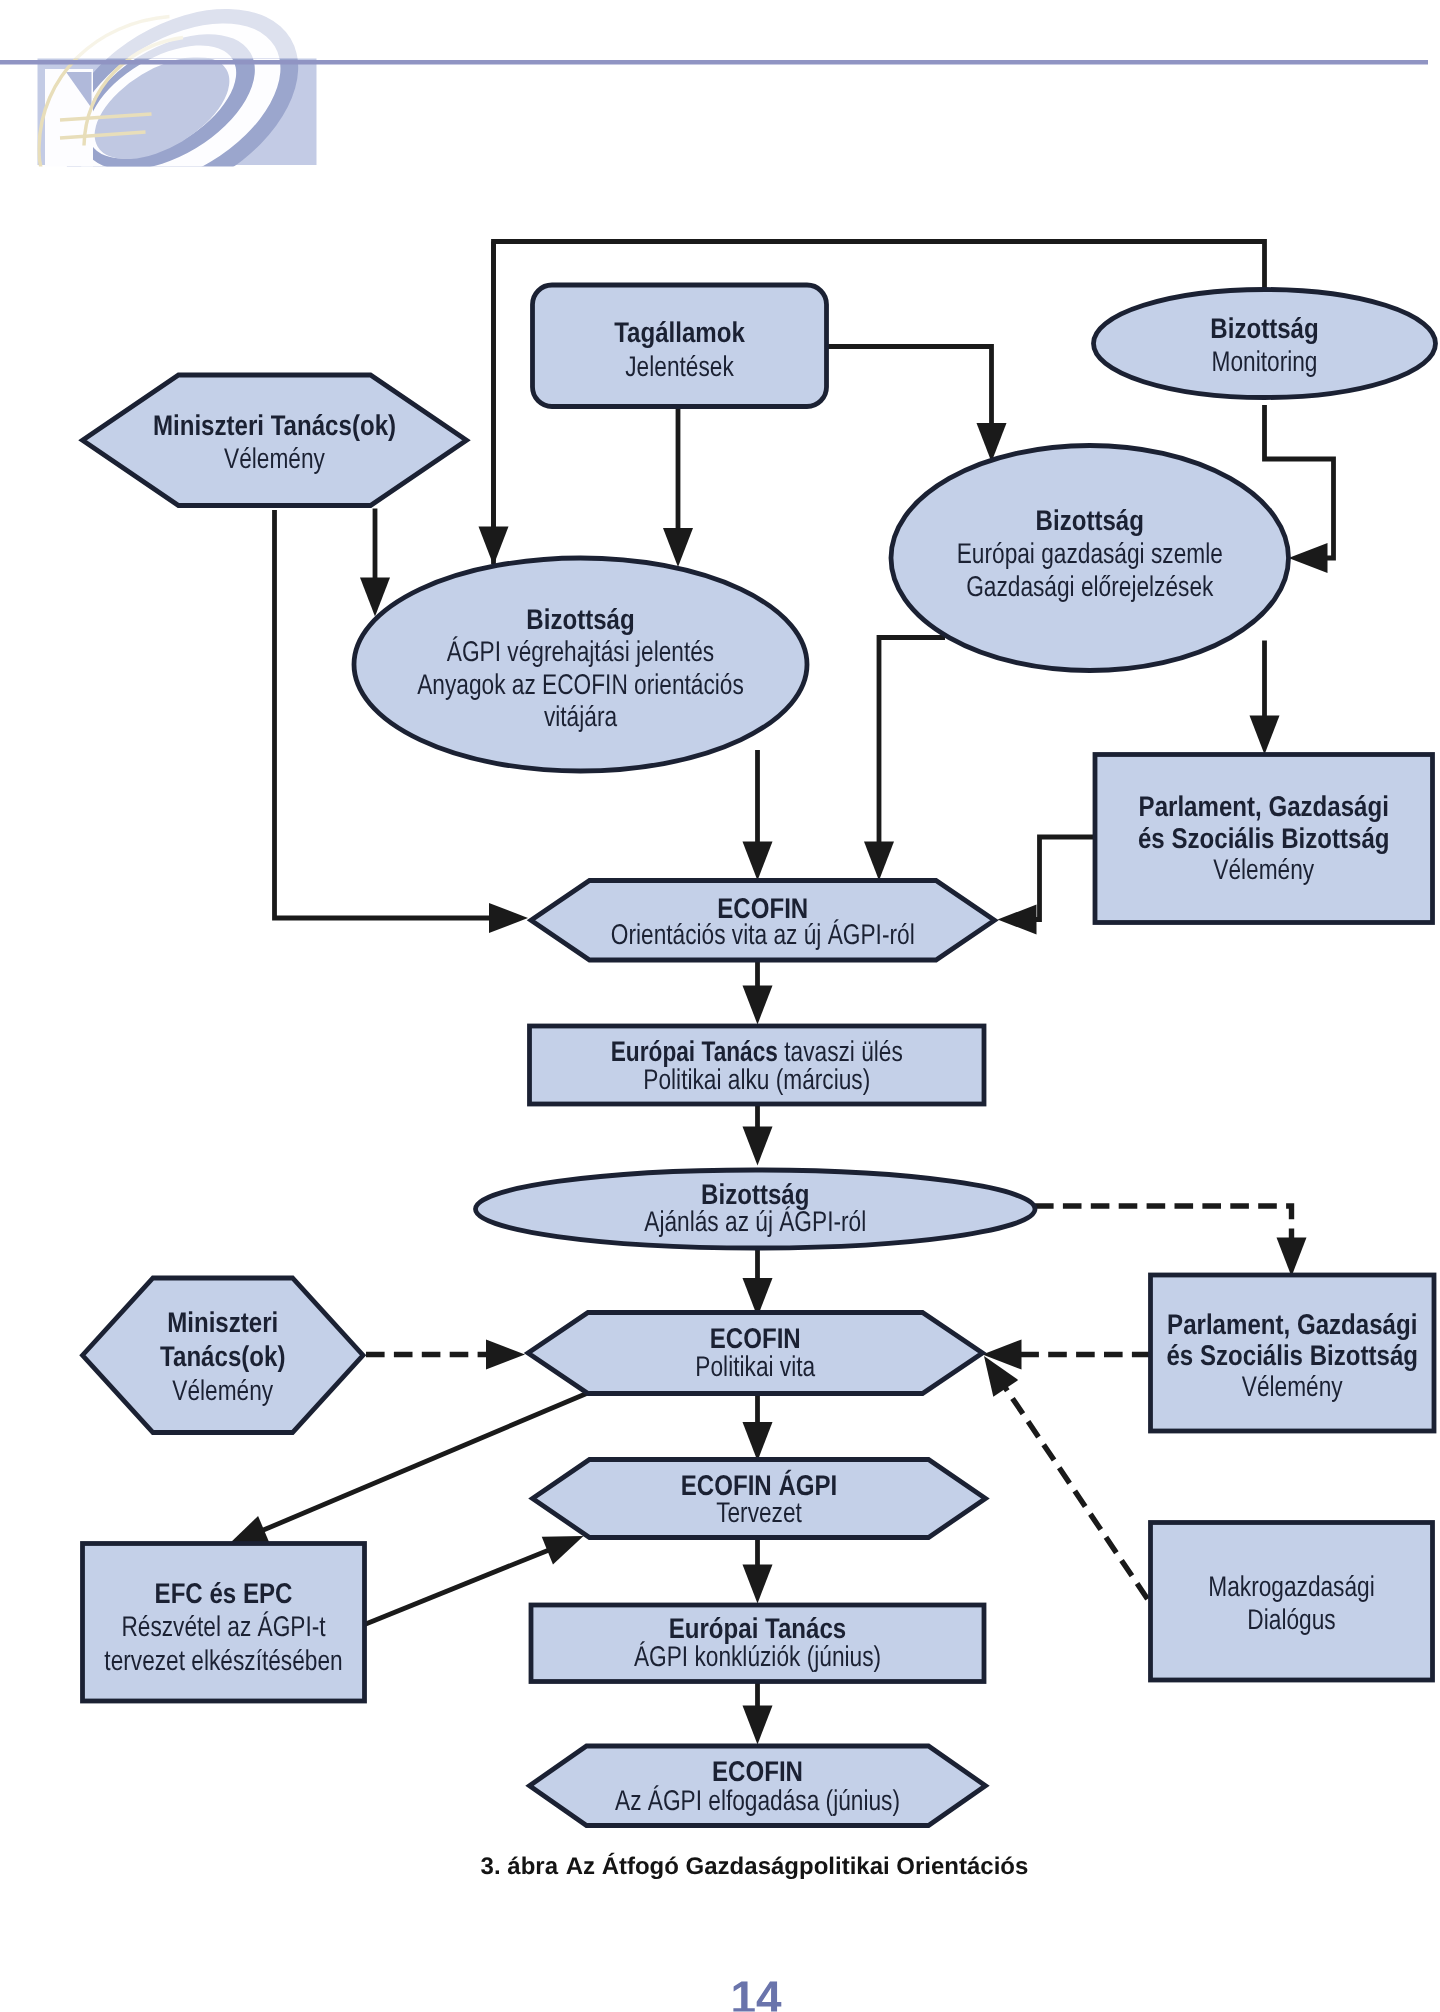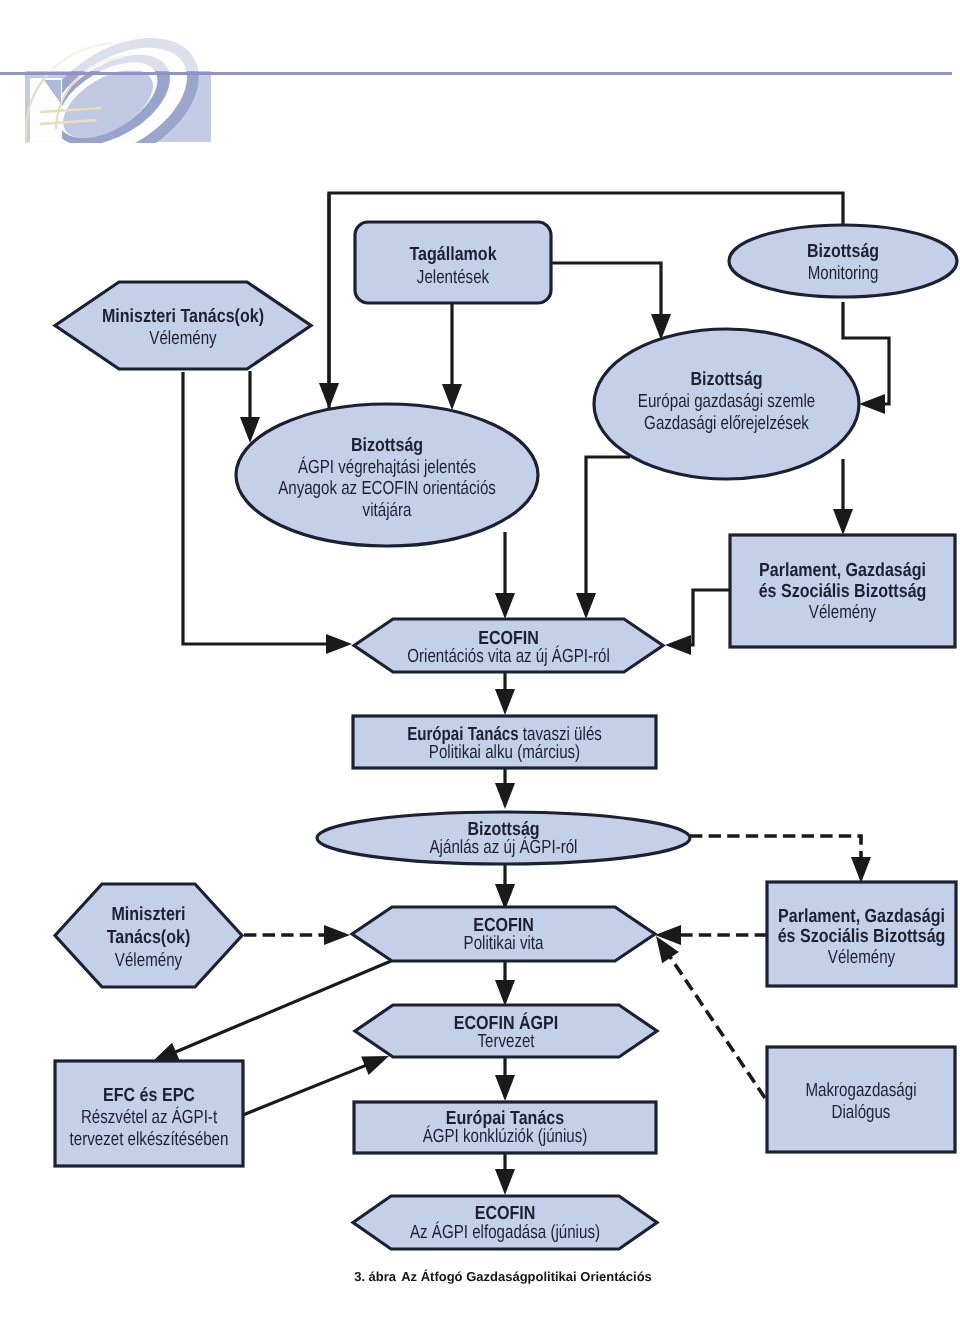--- a/index.html
+++ b/index.html
@@ -1,25 +1,25 @@
 <!DOCTYPE html>
 <html><head>
 <meta charset="utf-8">
 <title>3. abra</title>
 <style>
   html,body{margin:0;padding:0;}
   body{width:960px;height:1341px;background:#fff;font-family:"Liberation Sans",sans-serif;overflow:hidden;position:relative;-webkit-font-smoothing:antialiased;text-rendering:geometricPrecision;}
-  .page{position:absolute;inset:0;width:960px;height:1094px;margin-top:32px;}
+  .page{position:absolute;inset:0;width:960px;height:1094px;}
   svg.fig{position:absolute;left:0;top:0;width:960px;height:1341px;}
   text{fill:#1b2133;}
   .hdr-rule{position:absolute;left:0;top:40px;width:952px;height:3px;background:#9094c3;}
   .pgnum{position:absolute;left:24px;top:1317px;width:960px;text-align:center;color:#6a74ab;font-weight:bold;font-size:30.6px;font-family:"Liberation Sans",sans-serif;line-height:30px;}
   .logo{position:absolute;left:0px;top:0px;}
   .caption{position:absolute;left:23px;top:1234px;width:960px;text-align:center;font-family:"DejaVu Sans",sans-serif;}
-  .cap-b{font-weight:bold;font-size:13px;color:#141414;font-family:"Liberation Sans",sans-serif;}
+  .cap-b{font-weight:bold;font-size:16px;color:#141414;font-family:"Liberation Sans",sans-serif;}
   svg.fig text{font-family:"Liberation Sans",sans-serif;fill:#1b2133;}
 </style>
 </head>
 <body>
 
 <div class="page">
 
   <svg class="logo" viewBox="0 0 240 140" width="240" height="140" aria-hidden="true">
     <defs>
       <clipPath id="logoTop">

